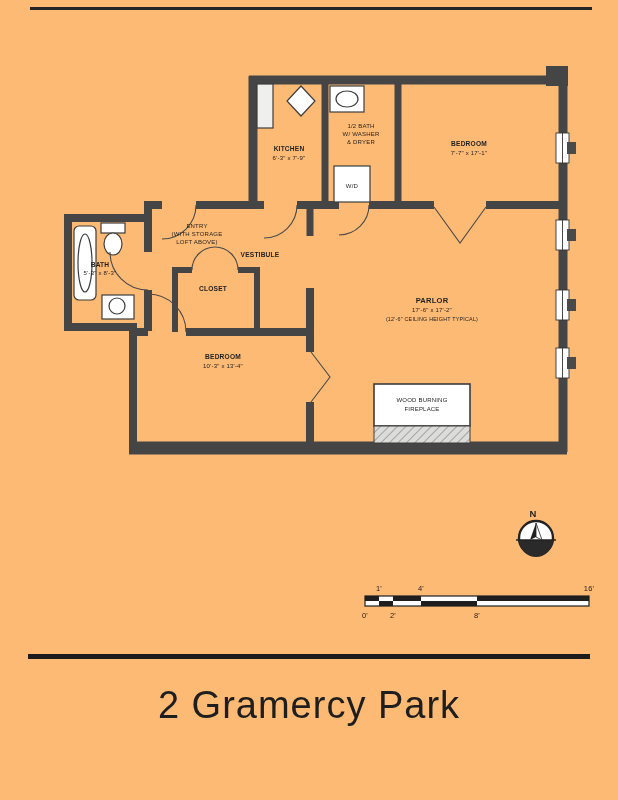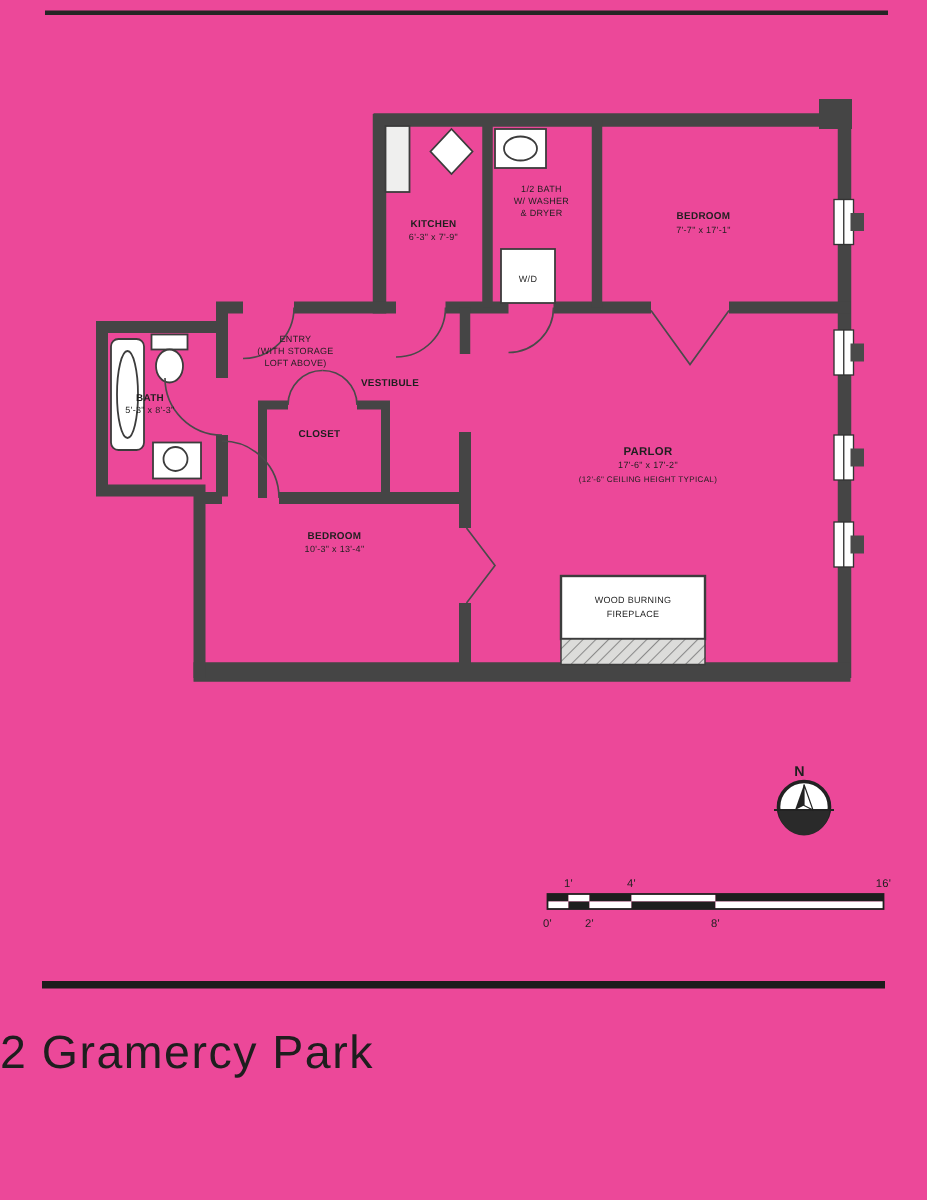--- a/index.html
+++ b/index.html
@@ -1,31 +1,31 @@
 <!DOCTYPE html>
 <html><head>
 <meta charset="utf-8">
 <style>
   html,body{margin:0;padding:0;}
   body{background:#e9e9e7;font-family:"Liberation Sans",sans-serif;}
   .page{
-    position:relative;width:618px;height:800px;background:#ec4899;
+    position:relative;width:618px;height:800px;background:#fdba74;
     overflow:hidden;margin:0 auto;color:#222;
   }
   .rule{position:absolute;background:#252525;}
   .rule-top{top:7px;left:30px;width:562px;height:3px;}
   .rule-bottom{top:654px;left:28px;width:562px;height:5px;background:#1c1c1c;}
   .apartment-label{
     position:absolute;top:501px;left:0;width:100%;text-align:center;
     padding-left:16px;box-sizing:border-box;
     font-size:13px;font-weight:500;letter-spacing:.2px;color:#2b2b2b;
   }
   .building-title{
-    position:absolute;top:684px;left:0;width:100%;
-    font-size:31px;font-weight:500;letter-spacing:1px;color:#1e1e1e;
+    position:absolute;top:684px;left:0;width:100%;text-align:center;
+    font-size:38px;font-weight:500;letter-spacing:1px;color:#1e1e1e;
   }
   svg{position:absolute;top:0;left:0;}
   svg text{font-family:"Liberation Sans",sans-serif;fill:#1f1f1f;letter-spacing:.2px;}
   .t-name{font-size:6.6px;font-weight:700;}
   .t-dims{font-size:6px;}
   .t-note{font-size:5.4px;}
   .t-parlor{font-size:7.6px;font-weight:700;}
   .t-scale{font-size:7.5px;}
   .t-north{font-size:9.5px;font-weight:700;}
 </style>

